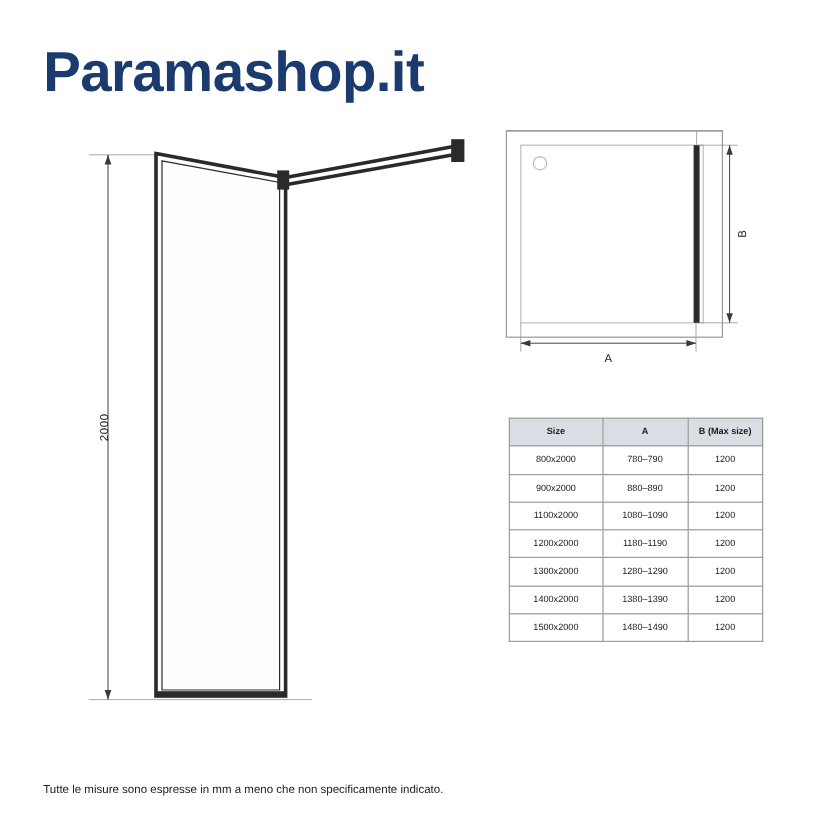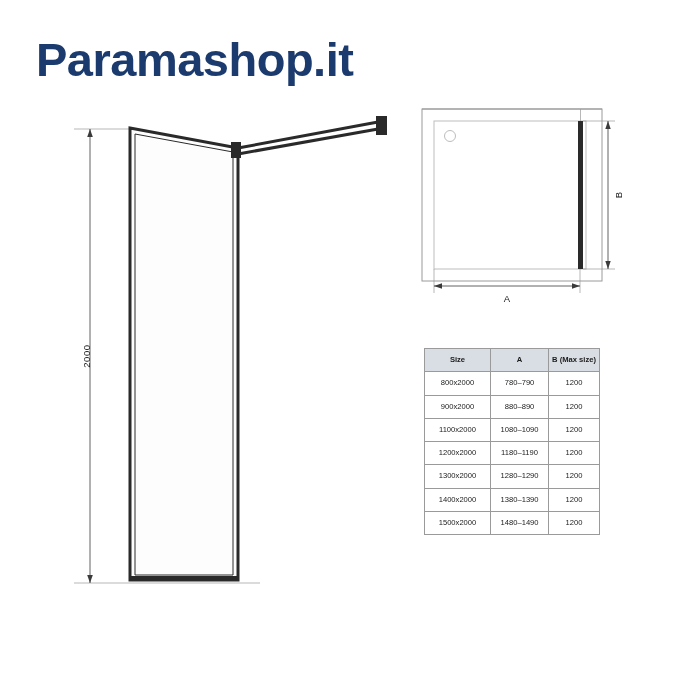--- a/index.html
+++ b/index.html
@@ -42,21 +42,21 @@
     top: 95px;
     width: 265px;
     height: 215px;
   }
 
   
   #size-table {
     position: absolute;
     left: 424px;
     top: 348px;
-    width: 176px;
+    width: 212px;
     border-collapse: collapse;
     font-size: 7.6px;
   }
   #size-table th, #size-table td {
     border: 1px solid #9a9a9a;
     text-align: center;
     height: 22.3px;
     padding: 0;
     font-weight: normal;
     color: #1a1a1a;
@@ -211,13 +211,14 @@
     </tr>
     <tr>
       <td>1500x2000</td>
       <td>1480–1490</td>
       <td>1200</td>
     </tr>
   </tbody>
 </table>
 
 <div id="notes">
+  <div>Tutte le misure sono espresse in mm a meno che non specificamente indicato.</div>
 </div>
 
 </body></html>

